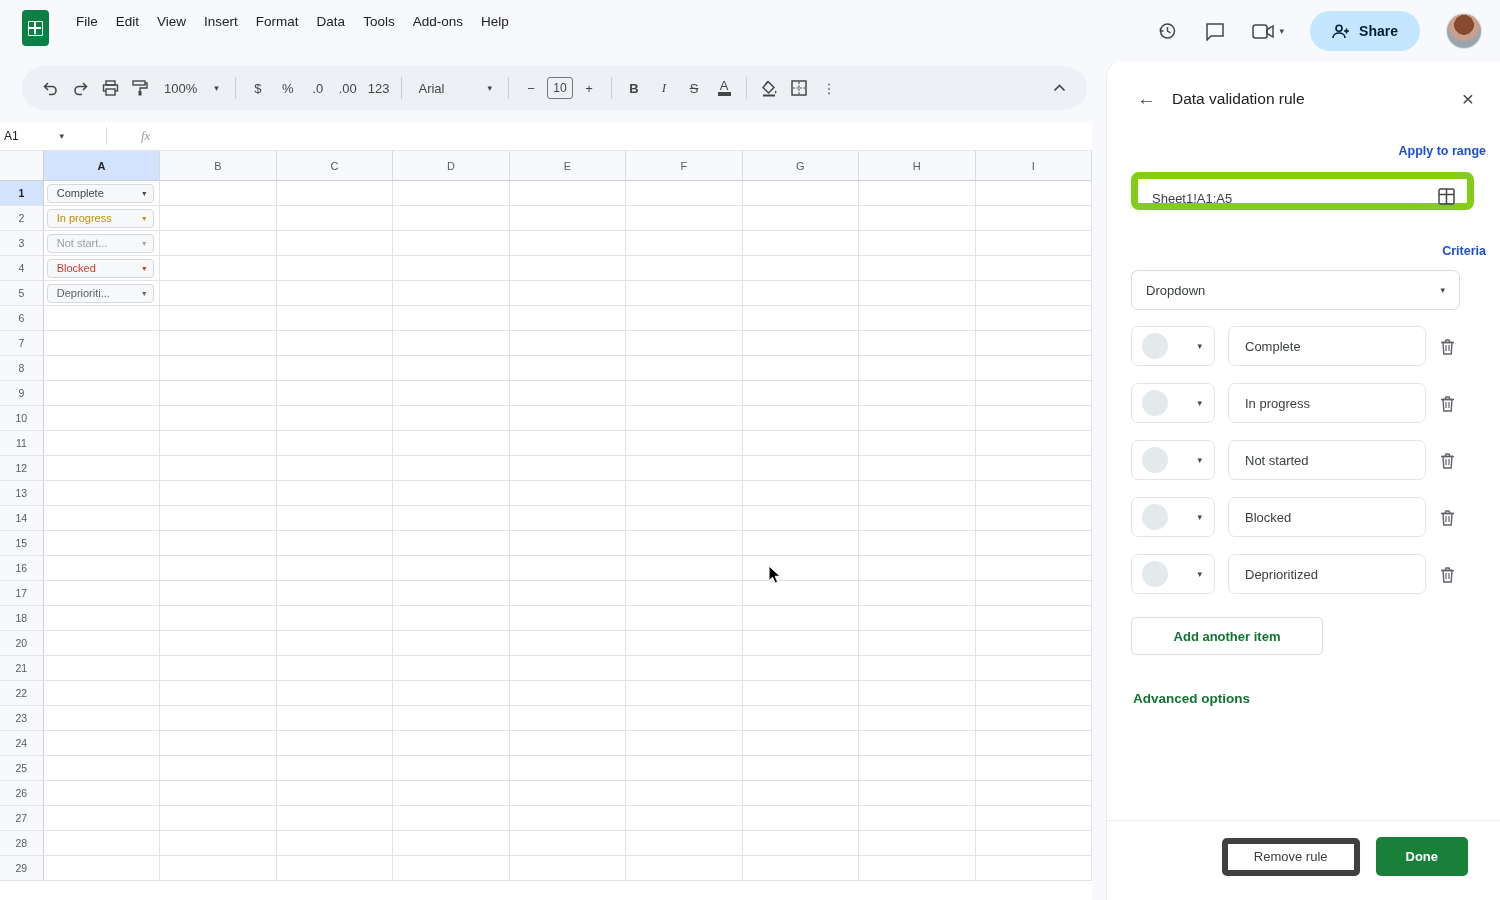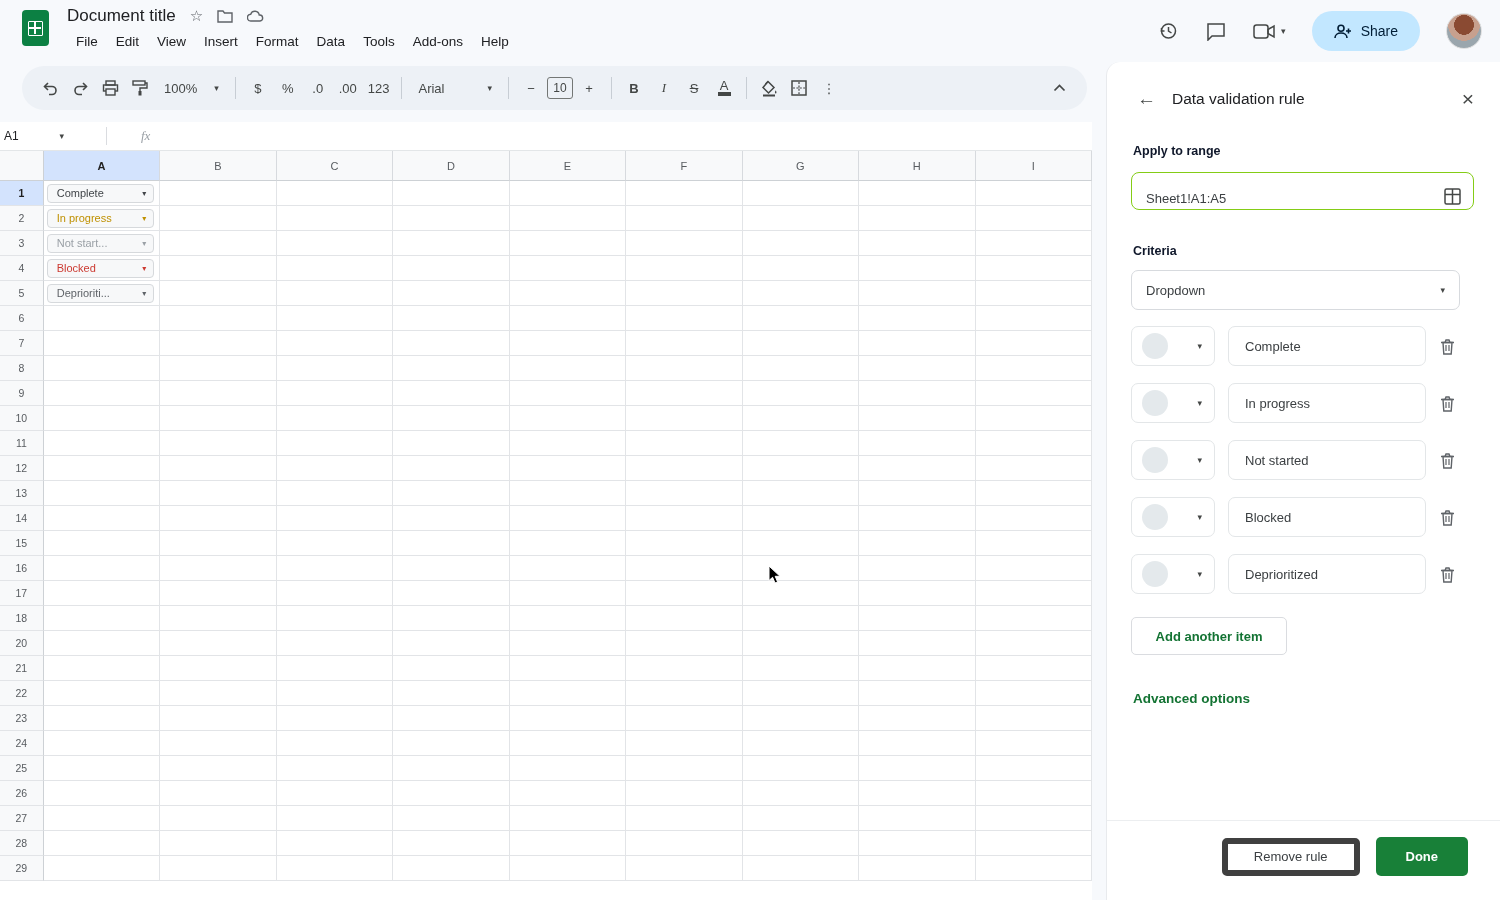--- a/index.html
+++ b/index.html
@@ -21,21 +21,21 @@
   .doc-title-row { display:flex; align-items:center; gap:14px; }
   .doc-title { font-size:17px; color:#202124; }
   .title-icon { color:#5f6368; font-size:15px; display:flex; align-items:center; }
   .menus { display:flex; gap:0; margin-top:5px; }
   .menus span { font-size:13.5px; color:#202124; padding:3px 9px; border-radius:4px; cursor:default; }
   .top-right { position:absolute; right:0; top:0; height:62px; display:flex; align-items:center; gap:26px; padding-right:18px; }
   .tb-ico { width:22px; height:22px; display:flex; align-items:center; justify-content:center; color:#444746; }
   .cam-wrap { display:flex; align-items:center; gap:6px; }
   .caret { font-size:9px; color:#444746; }
   .share-btn { display:flex; align-items:center; gap:9px; background:#c2e7ff; color:#001d35; border:none;
-    border-radius:20px; height:40px; padding:0 22px; font-size:14px; font-weight:normal; font-family:inherit; }
+    border-radius:20px; height:40px; padding:0 22px; font-size:14px; font-weight:bold; font-family:inherit; }
   .avatar { width:36px; height:36px; border-radius:50%;
     background: radial-gradient(circle at 50% 32%, #8a4a32 0 34%, #c7a08e 35% 55%, #9aa6ad 56% 100%); border:1px solid #e0e0e0; }
 
   
   .toolbar { position:absolute; left:22px; top:66px; width:1065px; height:44px; background:#edf1f6; border-radius:22px;
     display:flex; align-items:center; padding:0 14px; gap:2px; color:#444746; }
   .t-btn { min-width:28px; height:28px; border-radius:4px; display:flex; align-items:center; justify-content:center;
     font-size:13px; color:#444746; padding:0 4px; }
   .t-sep { width:1px; height:22px; background:#c7cdd4; margin:0 6px; }
   .zoom-sel, .font-sel { display:flex; align-items:center; gap:17px; padding:0 8px; font-size:13px; }
@@ -68,67 +68,53 @@
     display:flex; align-items:center; justify-content:space-between; padding:0 7px 0 9px; font-size:11px; overflow:hidden; }
   .chip .ch-caret { font-size:8px; }
 
   
   .panel { position:absolute; left:1106px; top:62px; width:394px; height:838px; background:#fff;
     border-left:1px solid #e8eaed; border-radius:14px 0 0 0; }
   .p-head { display:flex; align-items:center; padding:26px 26px 0 30px; }
   .back { font-size:19px; color:#444746; margin-right:16px; }
   .p-title { font-size:15.5px; color:#202124; flex:1; }
   .close-x { font-size:21px; color:#444746; line-height:16px; }
-  .p-label { font-size:12.5px; font-weight:bold; color:#0f172a; margin:34px 8px 0 26px; }
-  .range-box { margin:14px 26px 0 24px; height:38px; border:1px solid #84cc16; border-radius:8px;
+  .p-label { font-size:12.5px; font-weight:bold; color:#1d4ed8; margin:34px 14px 0 26px;text-align:right; }
+  .range-box { margin:14px 26px 0 24px; height:38px; border:7px solid #84cc16; border-radius:8px;
     display:flex; align-items:center; justify-content:space-between; padding:14px 12px 0 14px; font-size:13px; color:#3c4043; }
   .select-box { margin:12px 40px 0 24px; height:40px; border:1px solid #d7dade; border-radius:7px;
     display:flex; align-items:center; justify-content:space-between; padding:0 14px; font-size:13px; color:#3c4043; }
   .items { margin:16px 0 0 24px; }
   .item-row { display:flex; align-items:center; margin-bottom:17px; height:40px; }
   .color-sel { width:84px; height:40px; border:1px solid #e3e6e8; border-radius:7px; display:flex; align-items:center;
     justify-content:space-between; padding:0 12px 0 10px; }
   .color-dot { width:26px; height:26px; border-radius:50%; background:#e4e9ec; }
   .item-field { width:198px; height:40px; border:1px solid #e3e6e8; border-radius:7px; margin-left:13px;
     font-size:13px; color:#3c4043; padding:0 16px; font-family:inherit; background:#fff; outline:none; }
   .trash { margin-left:14px; display:flex; }
-  .add-btn { margin:6px 0 0 24px; width:156px; height:38px; background:#fff; border:1px solid #dadce0; border-radius:5px;
+  .add-btn { margin:6px 0 0 24px; width:192px; height:38px; background:#fff; border:1px solid #dadce0; border-radius:5px;
     color:#137333; font-size:13px; font-weight:bold; font-family:inherit; }
   .adv-link { display:inline-block; margin:36px 0 0 26px; color:#137333; font-size:13.5px; font-weight:bold; }
   .p-footer { position:absolute; left:0; bottom:0; width:100%; height:80px; border-top:1px solid #eceef0;
     display:flex; align-items:center; justify-content:flex-end; gap:16px; padding:0 32px 8px 0; }
   .remove-btn { height:38px; padding:0 26px; background:#fff; border:6px solid #404040; border-radius:5px;
     font-size:13px; color:#3c4043; font-family:inherit; }
   .done-btn { height:39px; padding:0 30px; background:#188038; border:none; border-radius:5px; color:#fff;
     font-size:13px; font-weight:bold; font-family:inherit; }
 
   .cursor { position:absolute; left:768px; top:565px; z-index:50; }
 </style>
 </head>
 <body>
 
 <div class="topbar">
   <div class="logo">
       <div class="grid-glyph"></div>
     </div>
   <div class="title-block">
-    <div class="doc-title-row">
-      <span class="doc-title">Document title</span>
-      <span class="title-icon">☆</span>
-      <span class="title-icon">
-        <svg width="16" height="13" viewBox="0 0 16 13">
-            <path d="M1 1h5l1.5 2H15v9H1z" fill="none" stroke="#5f6368" stroke-width="1.4"></path>
-          </svg>
-      </span>
-      <span class="title-icon">
-        <svg width="17" height="12" viewBox="0 0 17 12">
-            <path d="M4 11a3.4 3.4 0 0 1-.3-6.8A4.4 4.4 0 0 1 12.2 5 3 3 0 0 1 13 11z" fill="none" stroke="#5f6368" stroke-width="1.4"></path>
-          </svg>
-      </span>
-    </div>
     <div class="menus">
         <span>File</span>
         <span>Edit</span>
         <span>View</span>
         <span>Insert</span>
         <span>Format</span>
         <span>Data</span>
         <span>Tools</span>
         <span>Add-ons</span>
         <span>Help</span>

